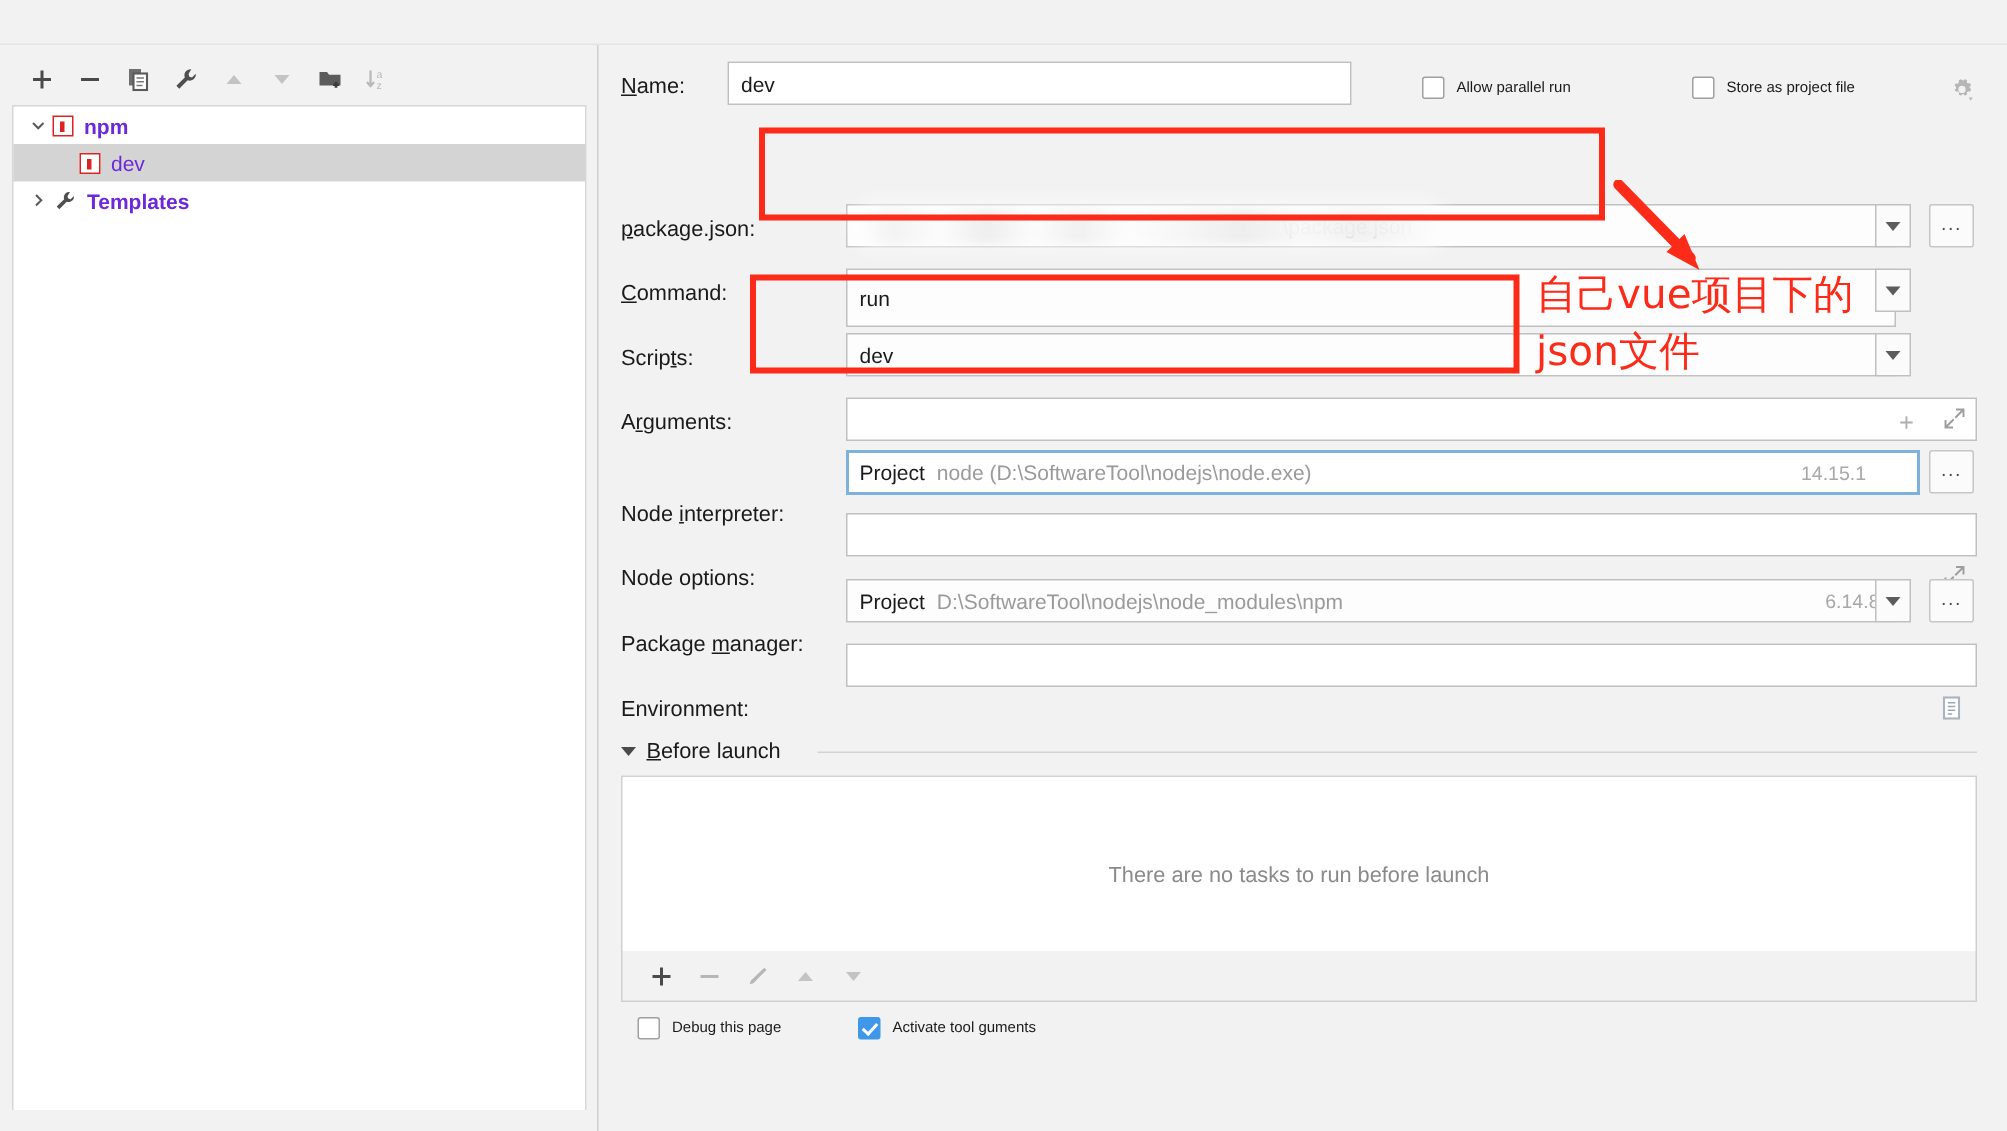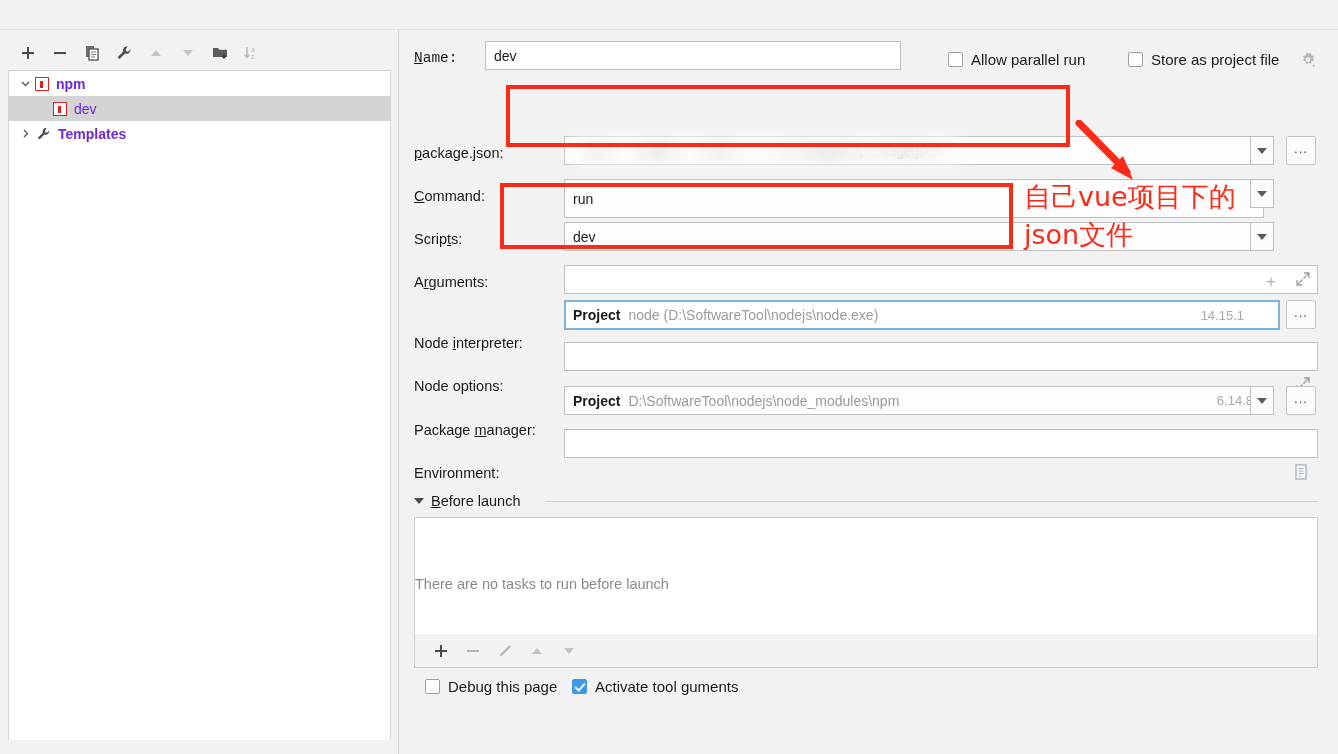--- a/index.html
+++ b/index.html
@@ -154,47 +154,47 @@
     margin-right: 8px;
     position: relative;
   }
   .cbox.checked { background: #3f97e8; border-color: #3f97e8; }
   .cbox.checked::after {
     content: ""; position: absolute;
     left: 4px; top: 1px; width: 4px; height: 8px;
     border: solid #fff; border-width: 0 2px 2px 0;
     transform: rotate(42deg);
   }
-  .cblabel { font-size: 15px; color: #1a1a1a; white-space: nowrap; }
+  .cblabel { font-size: 10px; color: #1a1a1a; white-space: nowrap; }
 
   .gear-wrap { position: absolute; width: 20px; height: 20px; }
 
   
-  .proj { font-weight: bold; color: #1a1a1a; margin-right: 8px; }
+  .proj { font-weight: normal; color: #1a1a1a; margin-right: 8px; }
   .dim { color: #9a9a9a; }
   .ver {
     position: absolute; right: 10px;
     color: #a8a8a8; font-size: 13px;
   }
 
   
   .bl-header { position: absolute; display: flex; align-items: center; }
   .bl-tri {
     width: 0; height: 0; margin-right: 7px;
     border-left: 5px solid transparent;
     border-right: 5px solid transparent;
     border-top: 6px solid #4a4a4a;
   }
   .bl-title { font-size: 14.5px; color: #1a1a1a; white-space: nowrap; }
   .bl-line {
     position: absolute; height: 1px; background: #d3d3d3;
   }
   .bl-box {
     position: absolute; background: #fff; border: 1px solid #d0d0d0;
-    display: flex; align-items: center; justify-content: flex-start;
+    display: flex; align-items: center; justify-content: center;
     font-size: 14.5px; color: #8a8a8a;
   }
   .bl-toolbar {
     position: absolute; background: #f2f2f2; border: 1px solid #d0d0d0; border-top: none;
     display: flex; align-items: center; padding-left: 10px;
   }
 
   
   .anno-box {
     position: absolute;
@@ -316,21 +316,21 @@
             <path d="M12.5 2.2a4 4 0 0 0-4.3 5.4l-5.6 5.6 1.9 1.9 5.6-5.6a4 4 0 0 0 5.4-4.3l-2.5 2.5-1.8-.5-.5-1.8z" fill="#4f4f4f"></path>
           </svg>
         </span>
         <span class="tree-label">Templates</span>
       </div>
     </div>
   </div>
 
   <div class="form">
 
-    <div class="lbl" style="left:14px; top:20px;font-family:Liberation Mono, monospace;"><u>N</u>ame:</div>
+    <div class="lbl" style="left:14px; top:20px;"><u>N</u>ame:</div>
     <div class="field" style="left:85px; top:11px; width:416px; height:29px;">dev</div>
 
     <div class="cbrow" style="left:548px; top:21px;">
       <span class="cbox"></span>
       <span class="cblabel">Allow parallel run</span>
     </div>
 
     <div class="cbrow" style="left:728px; top:21px;">
       <span class="cbox"></span>
       <span class="cblabel">Store as project file</span>

